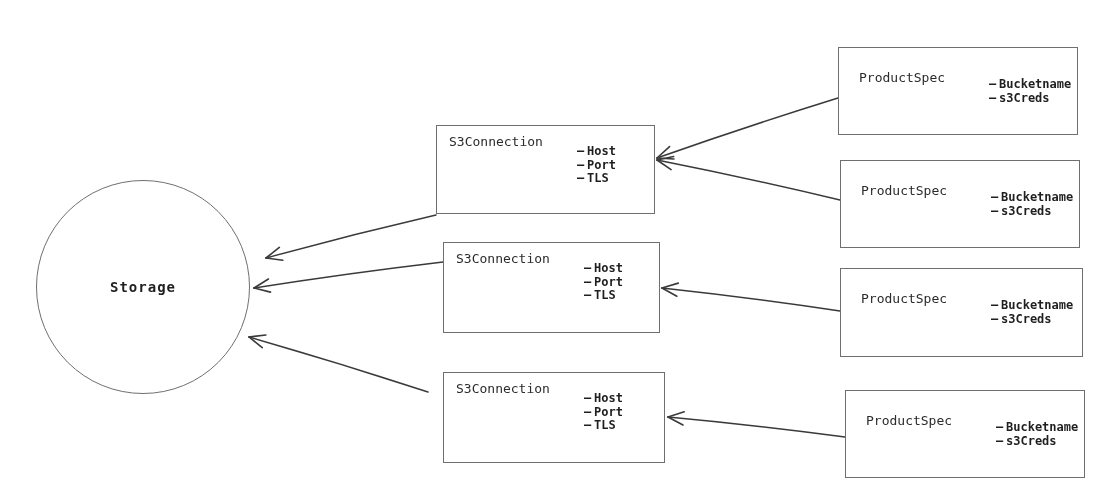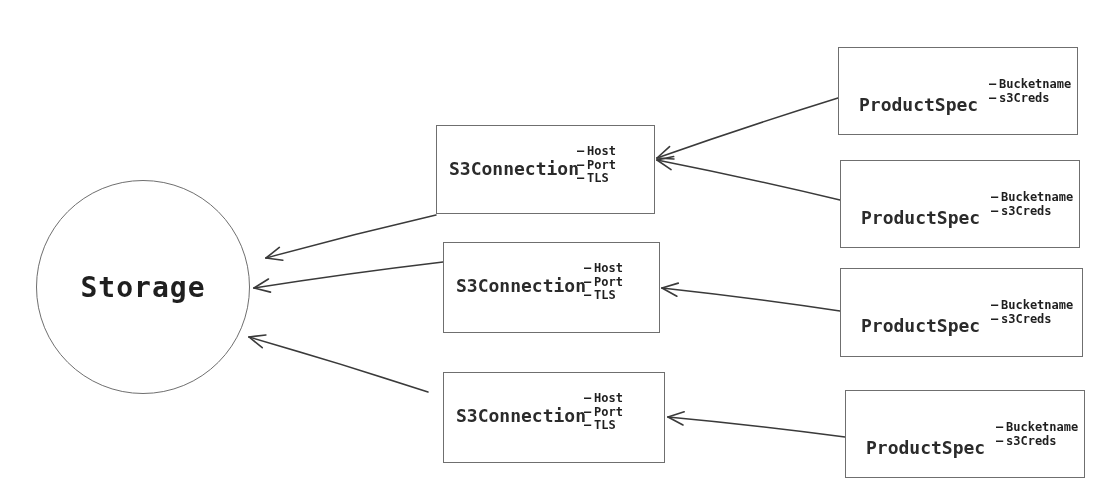--- a/index.html
+++ b/index.html
@@ -26,26 +26,25 @@
   }
   .node-box {
     position: absolute;
     background: #ffffff;
     border: 1.6px solid #6f6f6f;
     box-sizing: border-box;
   }
   .box-title {
     position: absolute;
     font-family: "DejaVu Sans Mono", "Liberation Mono", monospace;
-    font-size: 18px;
-    font-weight: 700;
+    font-size: 13px;
+    font-weight: 400;
     color: #2b2b2b;
     letter-spacing: 0px;
     white-space: nowrap;
-    margin-top: 24px;
   }
   .box-attrs {
     position: absolute;
     font-family: "DejaVu Sans Mono", "Liberation Mono", monospace;
     font-size: 12px;
     font-weight: 700;
     color: #1f1f1f;
     line-height: 13.5px;
     white-space: nowrap;
   }
@@ -62,21 +61,21 @@
     border-radius: 50%;
     background: #ffffff;
     border: 1.6px solid #6f6f6f;
     box-sizing: border-box;
     display: flex;
     align-items: center;
     justify-content: center;
   }
   .circle-label {
     font-family: "DejaVu Sans Mono", "Liberation Mono", monospace;
-    font-size: 28px;
+    font-size: 14px;
     font-weight: 600;
     color: #1f1f1f;
     letter-spacing: 1px;
   }
 </style>
 </head>
 <body>
 
 <div id="canvas">
 

